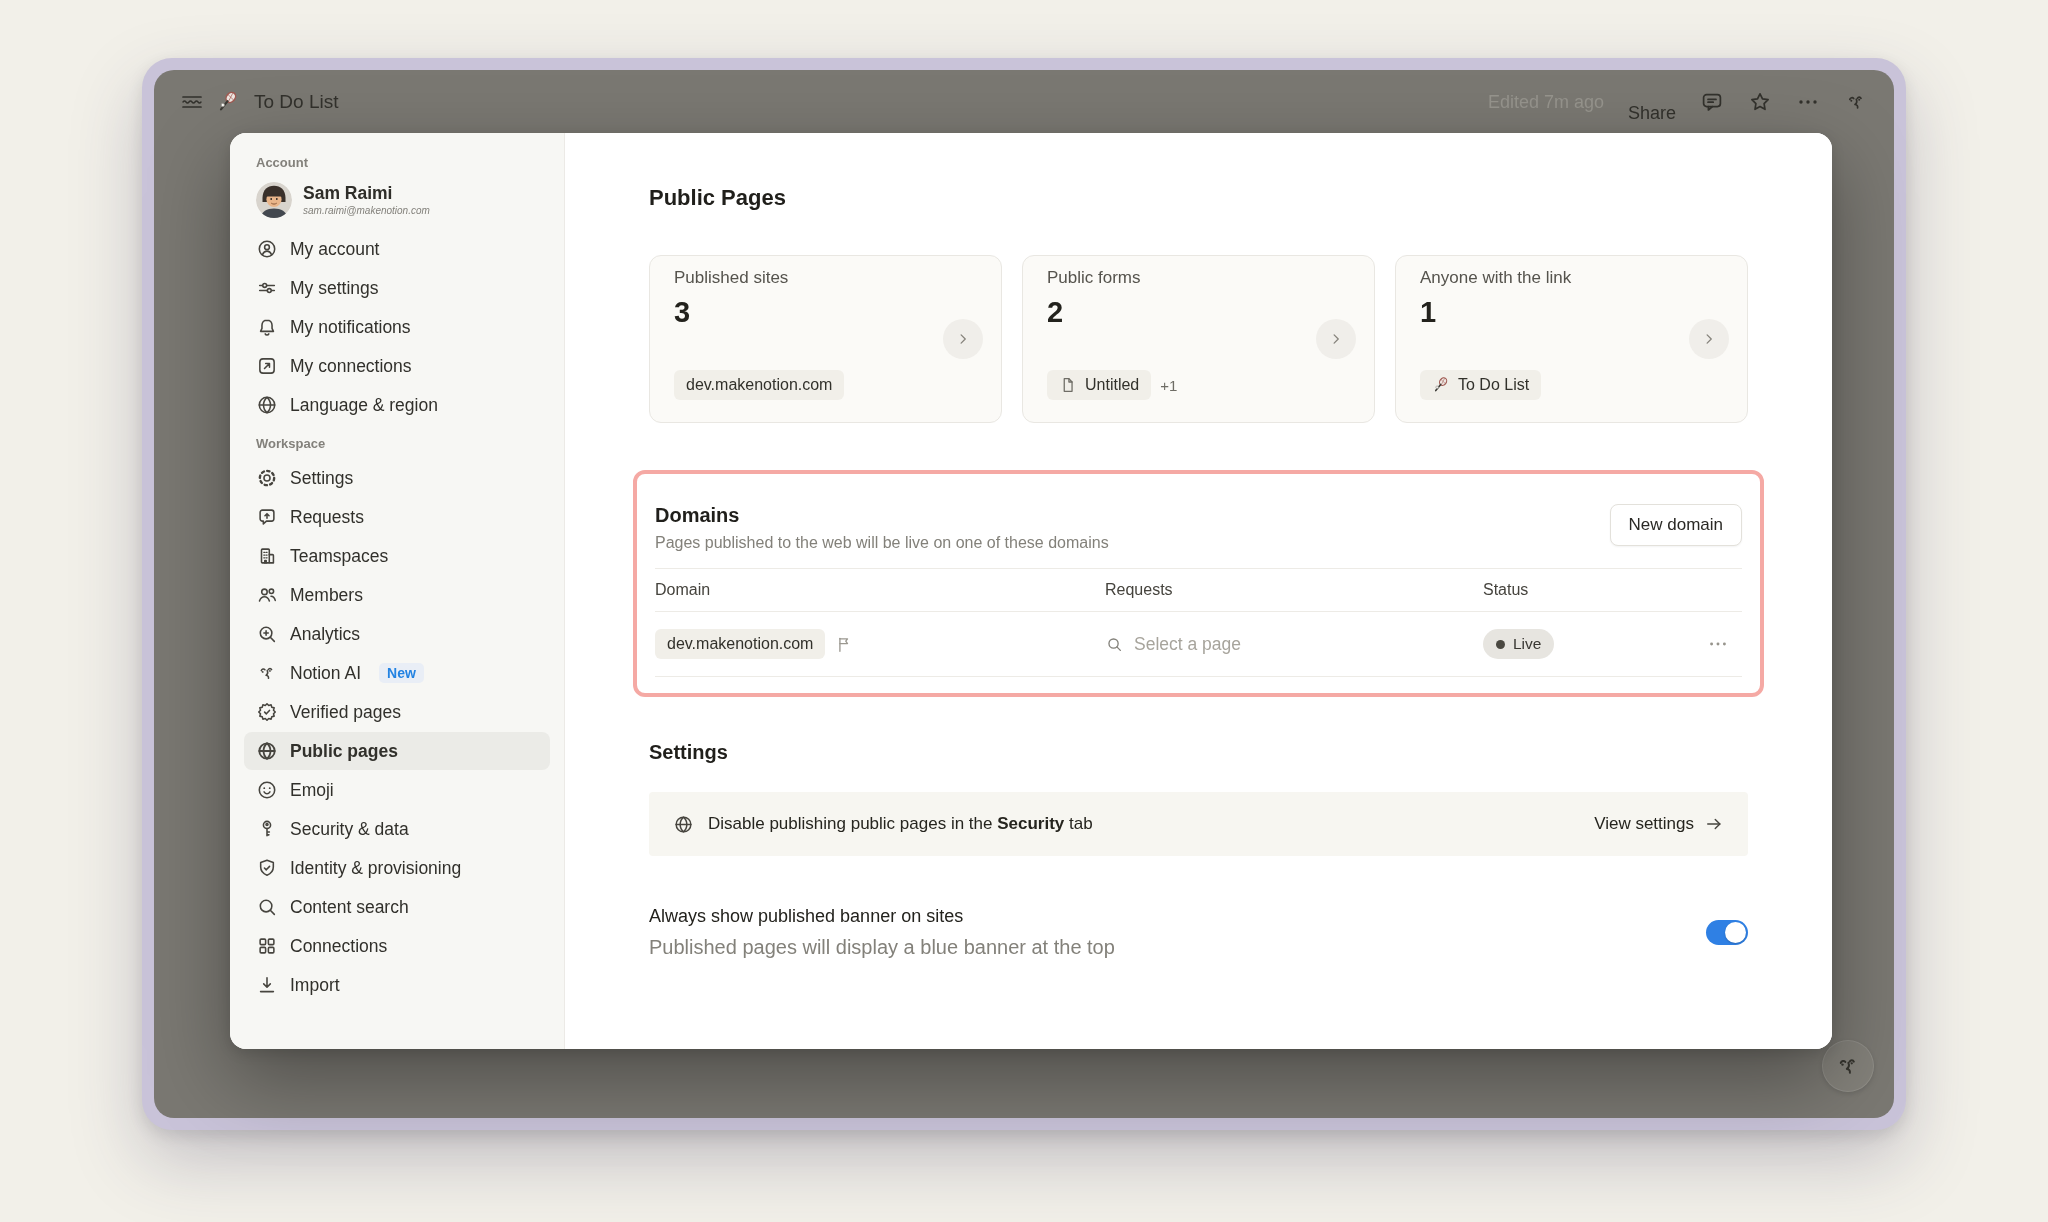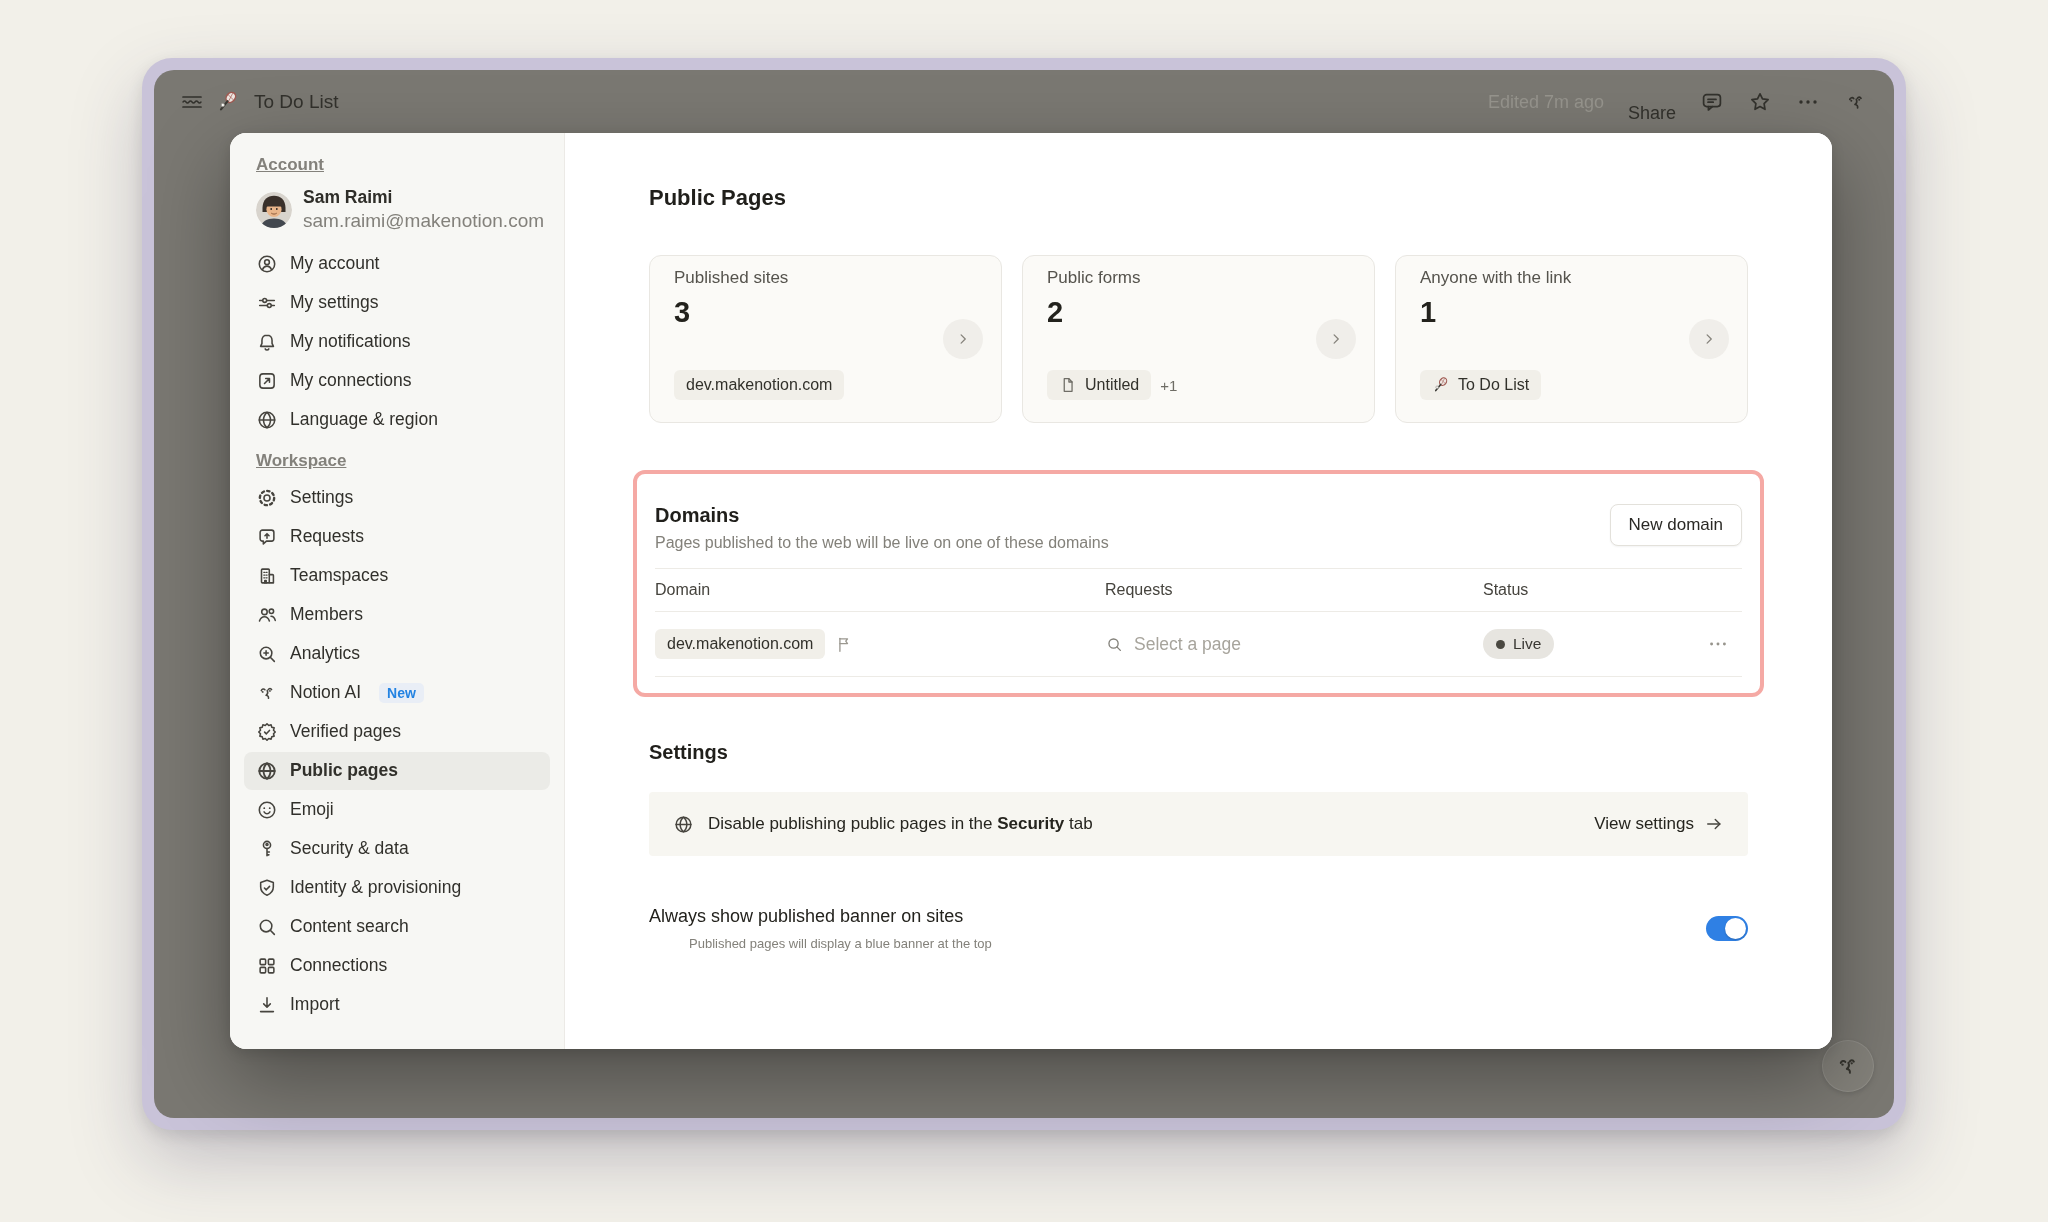--- a/index.html
+++ b/index.html
@@ -37,26 +37,26 @@
   .modal {
     position:absolute; left:230px; top:133px; width:1602px; height:916px;
     background:#fff; border-radius:16px; overflow:hidden; display:flex;
     box-shadow:0 30px 80px rgba(0,0,0,.35), 0 4px 14px rgba(0,0,0,.12);
   }
   
   .sidebar {
     width:335px; flex:0 0 335px; background:#f7f7f4; border-right:1px solid #eceae6;
     padding:22px 14px 0;
   }
-  .section-label { font-size:17px; font-weight:700; color:#83817b; padding:0 12px; margin-bottom:8px;text-decoration:underline; }
+  .section-label { font-size:13px; font-weight:700; color:#83817b; padding:0 12px; margin-bottom:8px; }
   .ws-gap { margin-top:12px; }
   .user-row { display:flex; align-items:center; gap:11px; padding:4px 12px 12px; }
   .avatar { width:36px; height:36px; border-radius:50%; overflow:hidden; flex:0 0 36px; }
   .user-name { font-size:17.5px; font-weight:700; color:#2f2e29; line-height:1.25; }
-  .user-email { font-size:19px; color:#83817b; line-height:1.25; }
+  .user-email { font-size:10px; color:#83817b; line-height:1.25;font-style:italic; }
   .nav-item {
     display:flex; align-items:center; gap:12px; height:38px; padding:0 12px;
     border-radius:8px; font-size:17.5px; color:#31302b; cursor:default; margin-bottom:1px;
   }
   .nav-item .ic { flex:0 0 22px; color:#47453f; }
   .nav-item.selected { background:#ebebe7; font-weight:700; }
   .badge-new {
     margin-left:6px; font-size:14px; font-weight:600; color:#2383e2;
     background:#e9eef6; border-radius:5px; padding:3px 8px; line-height:1;
   }
@@ -118,21 +118,21 @@
   .banner {
     margin-top:28px; height:64px; background:#f7f6f1; border-radius:4px;
     display:flex; align-items:center; gap:14px; padding:0 24px; font-size:17px; color:#26251f;
   }
   .banner b { font-weight:700; }
   .banner .ic { width:21px; height:21px; color:#47453f; }
   .view-settings { margin-left:auto; display:flex; align-items:center; gap:10px; font-size:17px; color:#26251f; }
   .view-settings .ic { width:20px; height:20px; }
   .toggle-row { margin-top:50px; display:flex; justify-content:space-between; align-items:center; }
   .t-title { font-size:18px; color:#23221d; }
-  .t-sub { font-size:13px; color:#83817a; margin-top:9px;margin-left:40px; }
+  .t-sub { font-size:20px; color:#83817a; margin-top:9px; }
   .toggle {
     width:42px; height:25px; border-radius:999px; background:#2f80e4; position:relative; flex:0 0 42px;
   }
   .toggle .knob {
     position:absolute; top:2px; right:2px; width:21px; height:21px; border-radius:50%; background:#fff;
     box-shadow:0 1px 2px rgba(0,0,0,.2);
   }
 </style>
 </head>
 <body>

